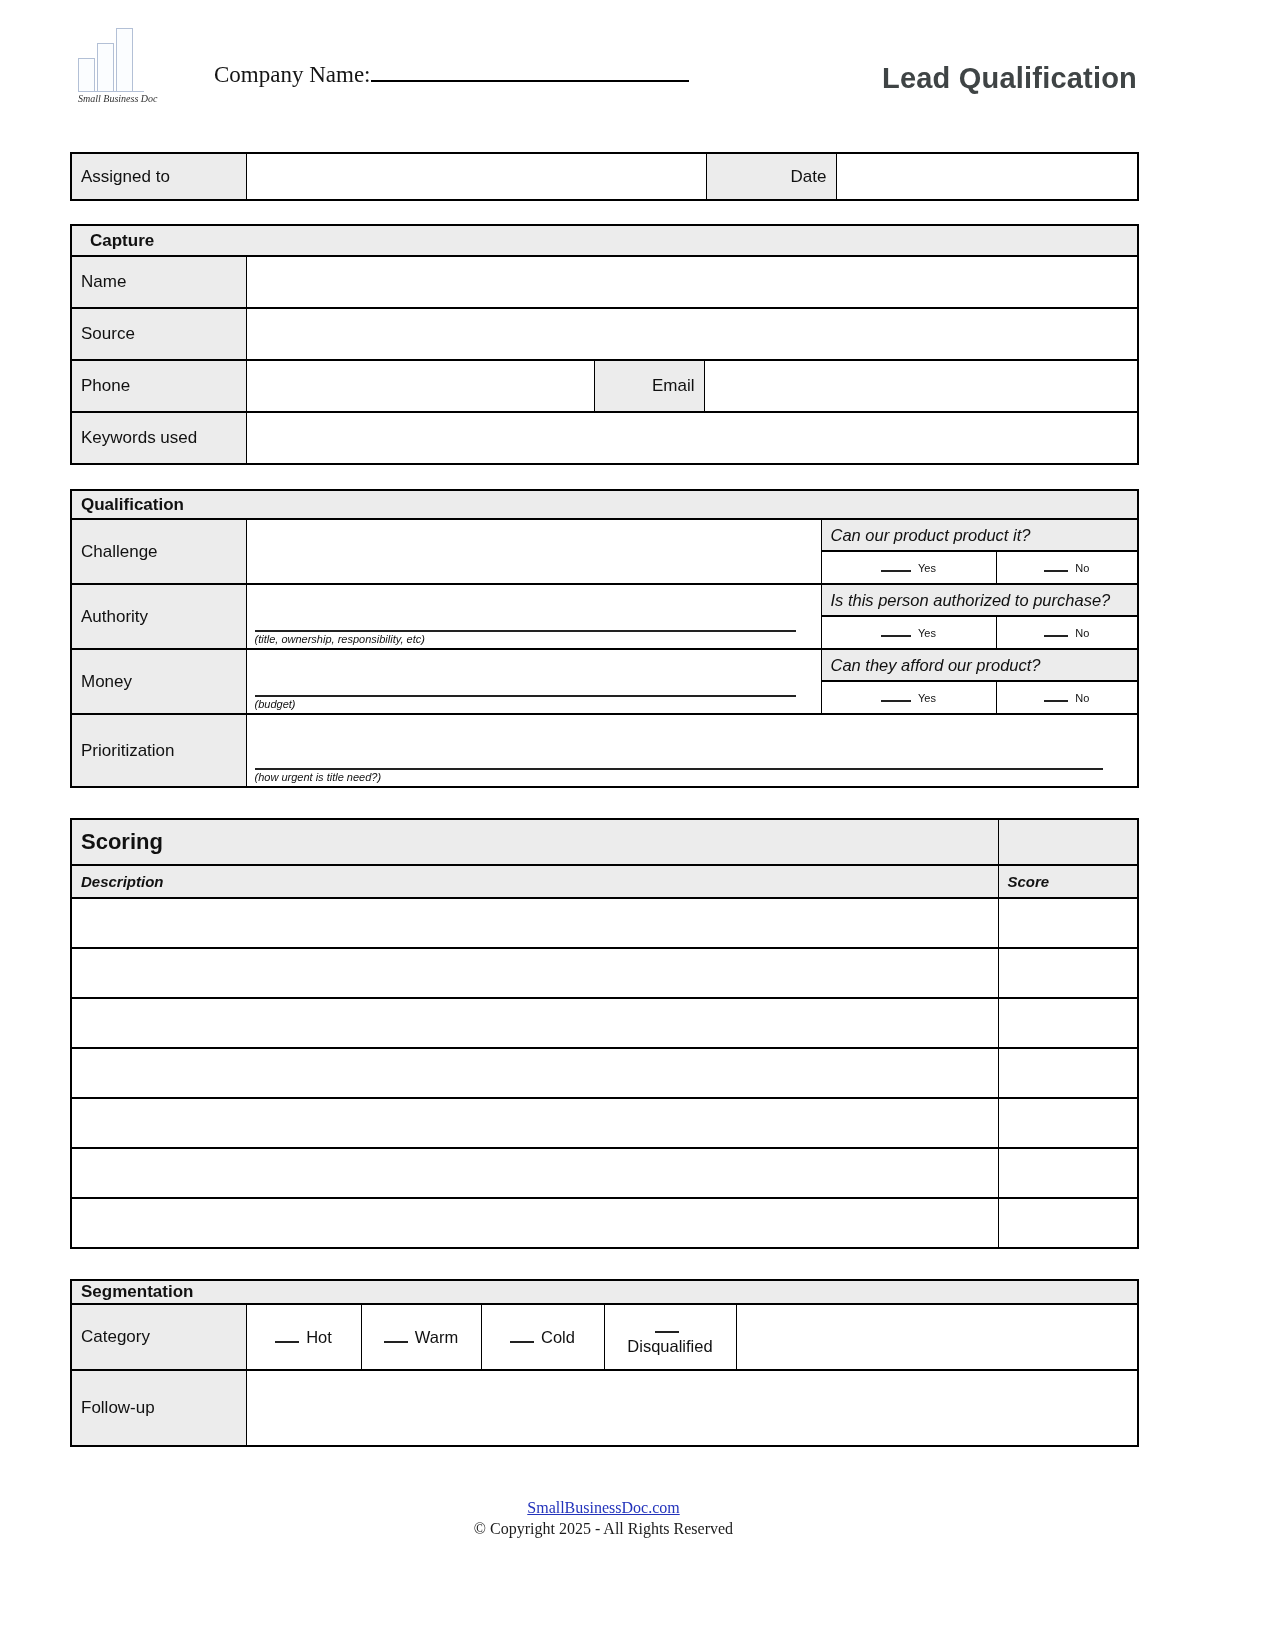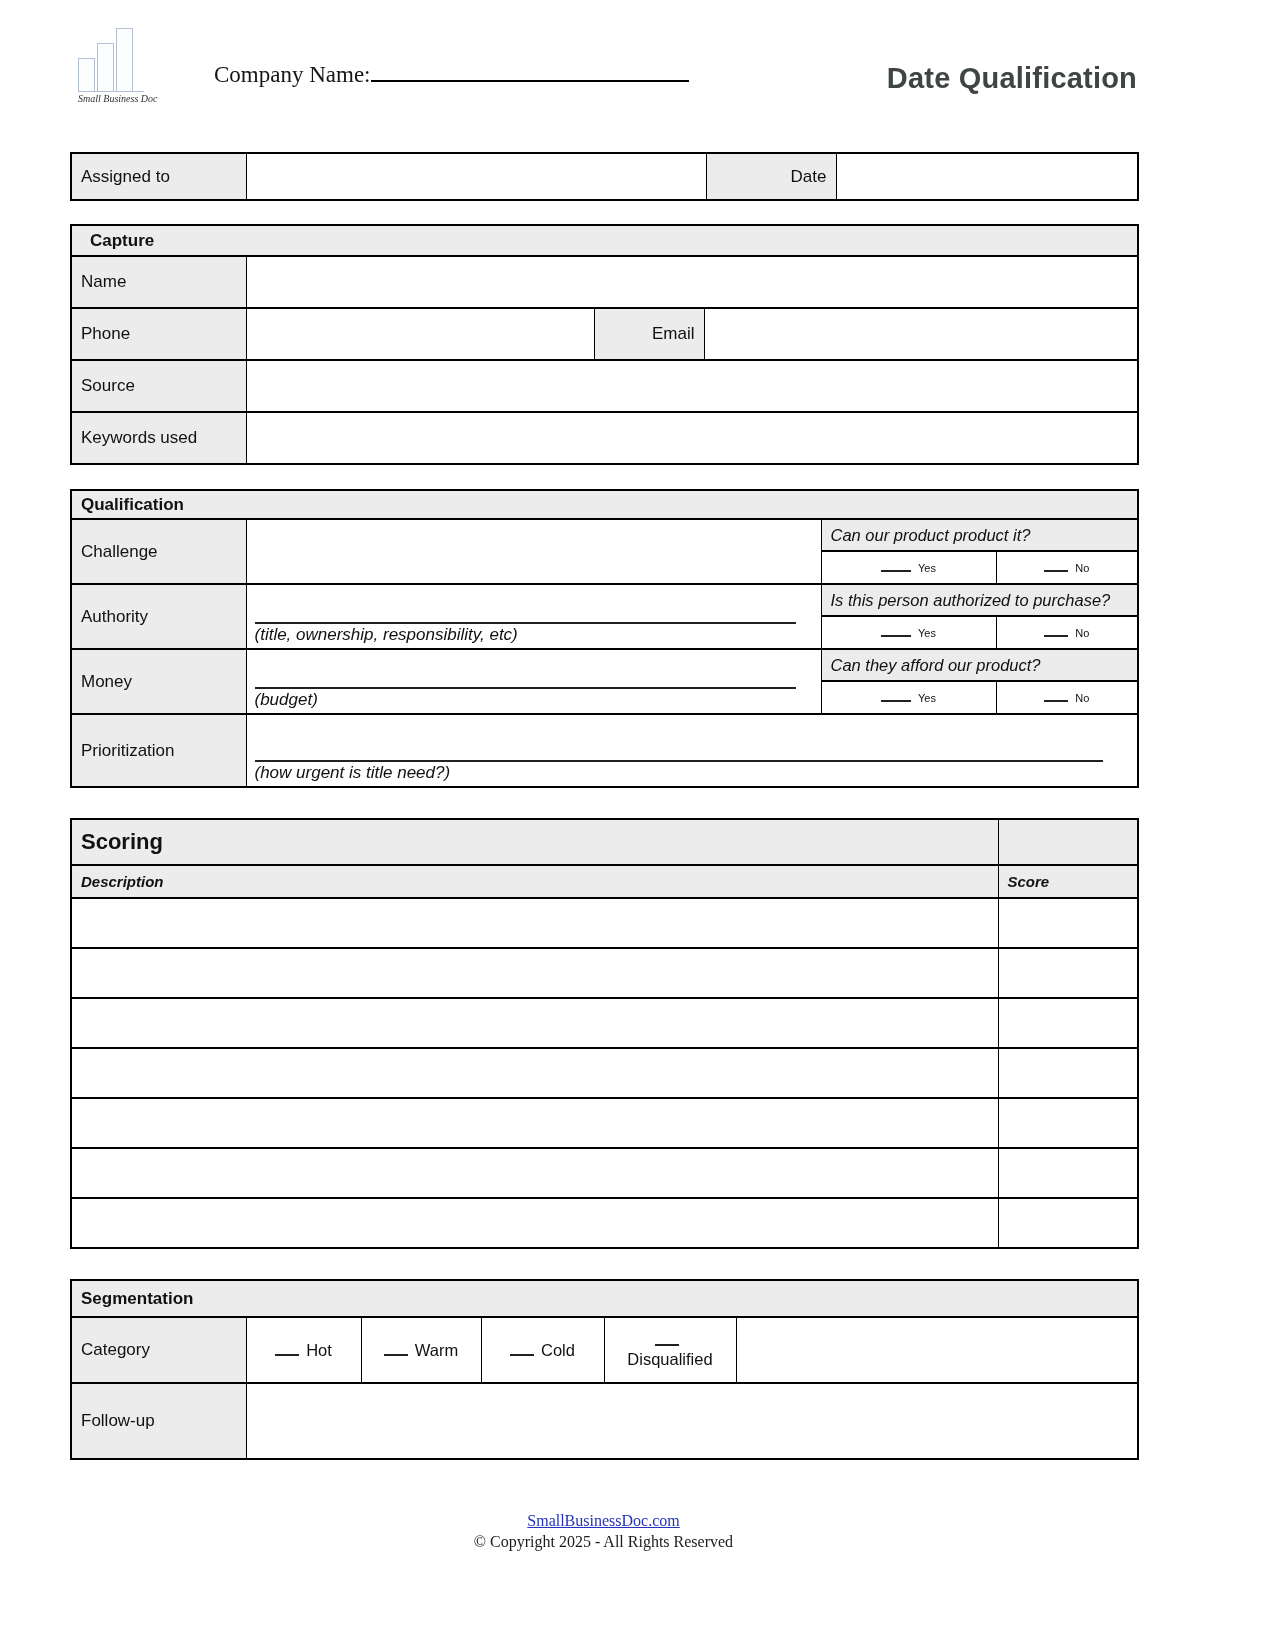--- a/index.html
+++ b/index.html
@@ -48,33 +48,33 @@
   
   .t-qual{margin-top:24px;}
   .t-qual .sec-head td{height:29px;}
   .q-question{background:var(--label-bg);font-style:italic;font-size:16.5px;height:32px;}
   .yn{height:33px;text-align:center;font-size:11px;}
   .blank{display:inline-block;border-bottom:2px solid var(--line-color);height:2px;vertical-align:baseline;margin-right:7px;}
   .blank.w30{width:30px;}
   .blank.w24{width:24px;}
   .write-cell{vertical-align:bottom;padding:0 8px 3px;}
   .write-line{border-bottom:2px solid var(--line-color);height:4px;width:97%;}
-  .hint{font-style:italic;font-size:17px;color:#111;margin-top:1px;}
+  .hint{font-style:italic;font-size:11px;color:#111;margin-top:1px;}
   .t-qual td.prio-cell{height:73px;}
 
   
   .t-score{margin-top:30px;}
   .t-score .title-row td{background:var(--label-bg);height:46px;}
   .t-score .title-row .score-title{font-size:22px;font-weight:bold;}
   .t-score .colhead td{background:var(--label-bg);font-weight:bold;font-style:italic;font-size:15px;height:33px;margin-top:32px;}
   .t-score .body td{height:50px;background:#fff;}
 
   
   .t-seg{margin-top:30px;}
-  .t-seg .sec-head td{height:37px;}
+  .t-seg .sec-head td{height:24px;}
   .t-seg .cat-row td{height:66px;}
   .t-seg .opt{text-align:center;font-size:16.5px;}
   .t-seg .fu-row td{height:76px;}
 
   
   .footer{margin-top:52px;text-align:center;font-family:"Liberation Serif",serif;}
   .footer a{color:var(--link-color);font-size:16px;text-decoration:underline;}
   .footer .copy{font-size:16px;color:#1c1c1c;margin-top:3px;}
 </style>
 </head>
@@ -88,21 +88,21 @@
         <div class="bar b1"></div>
         <div class="bar b2"></div>
         <div class="bar b3"></div>
       </div>
       <div class="logo-text">Small Business Doc</div>
     </div>
     <div class="company">
       <span>Company Name:</span>
         <span class="cn-line"></span>
     </div>
-    <div class="doc-title">Date Qualification</div>
+    <div class="doc-title">Lead Qualification</div>
   </div>
 
   <table class="t-assigned">
     <colgroup>
         <col style="width:175px">
         <col style="width:460px">
         <col style="width:130px">
         <col style="width:302px">
       </colgroup>
     <tbody>
@@ -124,28 +124,28 @@
       </colgroup>
     <tbody>
         <tr class="sec-head">
           <td colspan="4">Capture</td>
         </tr>
     <tr class="row">
       <td class="lbl">Name</td>
       <td class="input-cell" colspan="3"></td>
     </tr>
     <tr class="row">
-      <td class="lbl">Phone</td>
-      <td class="input-cell"></td>
-      <td class="lbl-r">Email</td>
-      <td class="input-cell"></td>
-    </tr>
-    <tr class="row">
       <td class="lbl">Source</td>
       <td class="input-cell" colspan="3"></td>
+    </tr>
+    <tr class="row">
+      <td class="lbl">Phone</td>
+      <td class="input-cell"></td>
+      <td class="lbl-r">Email</td>
+      <td class="input-cell"></td>
     </tr>
     <tr class="row">
       <td class="lbl">Keywords used</td>
       <td class="input-cell" colspan="3"></td>
     </tr>
   </tbody>
     </table>
 
   <table class="t-qual">
     <colgroup>

